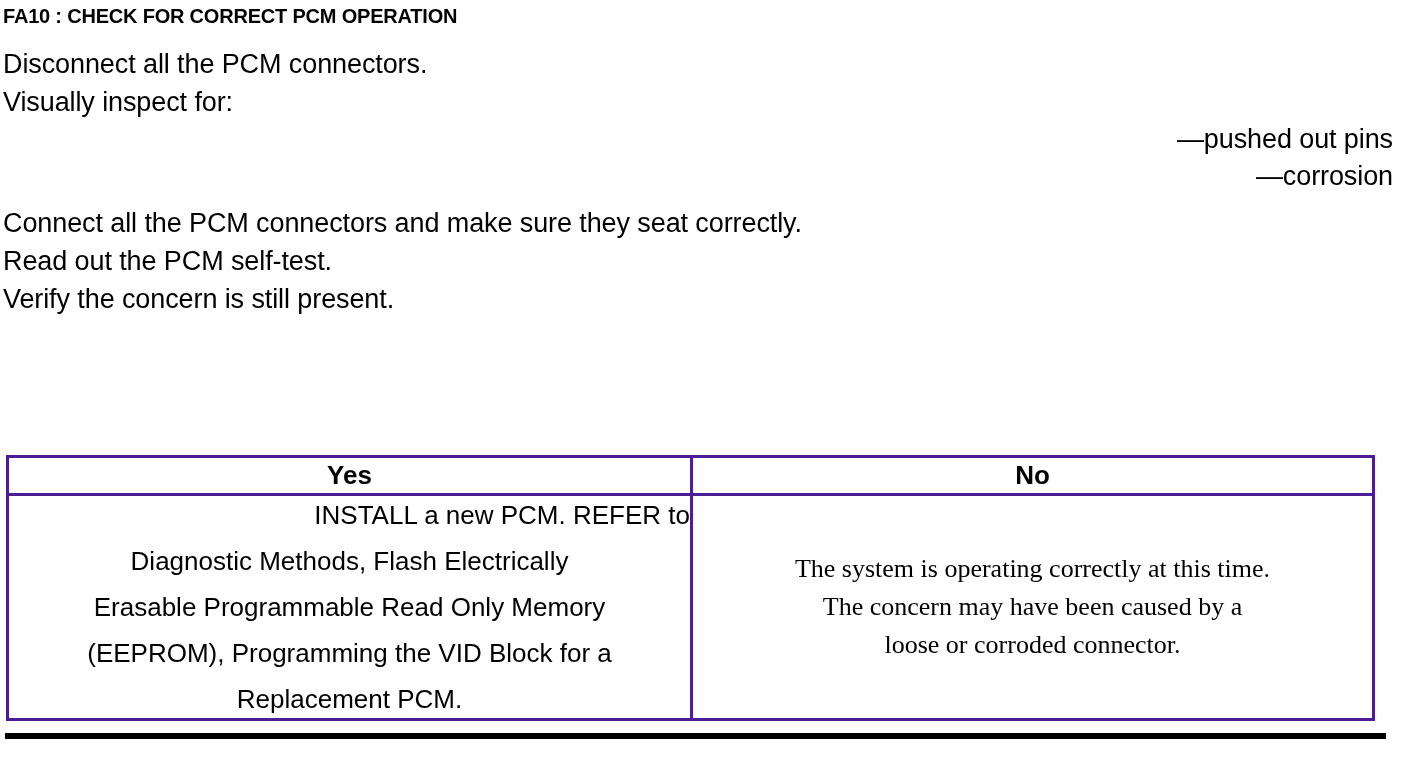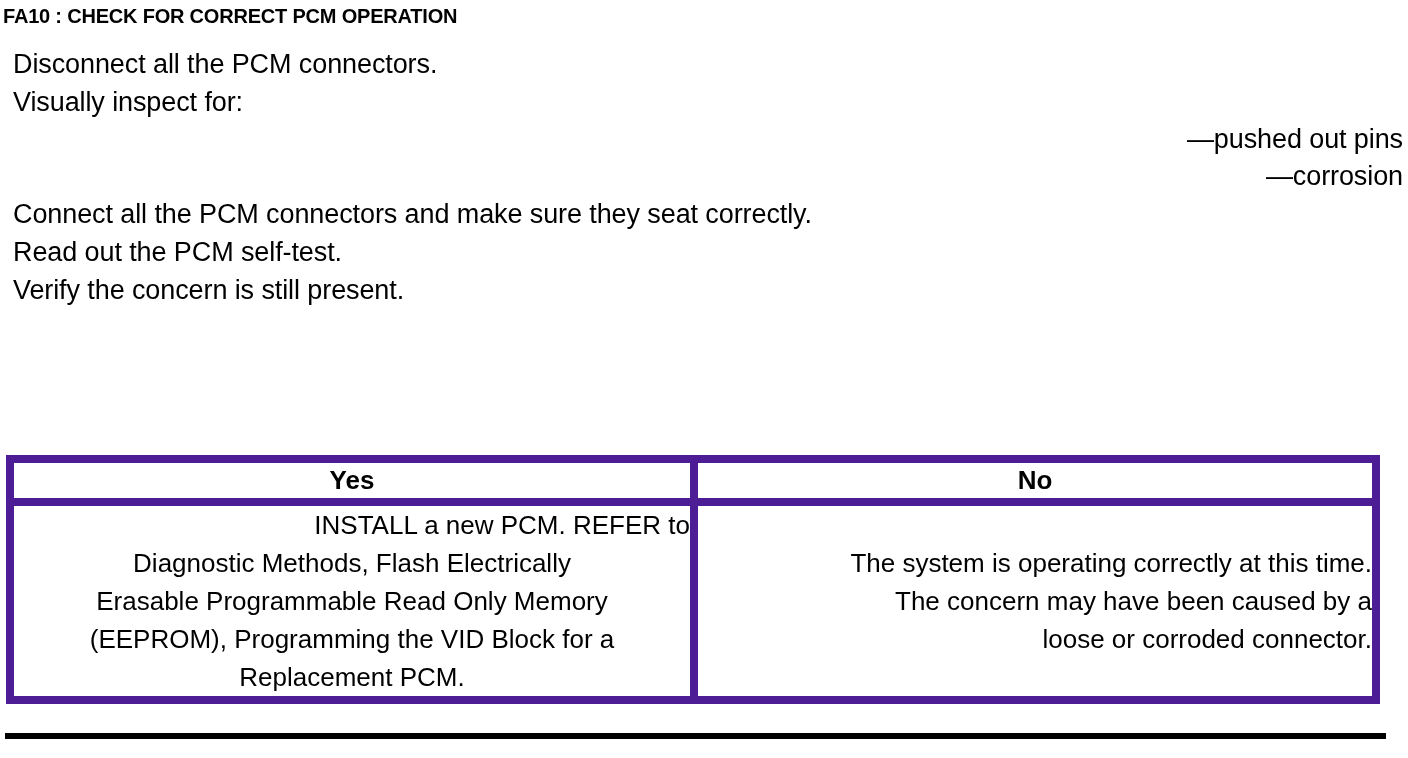--- a/index.html
+++ b/index.html
@@ -30,53 +30,54 @@
     top: 5px;
     font-size: 20px;
     font-weight: bold;
     letter-spacing: -0.2px;
     white-space: nowrap;
   }
 
   
   .body-block {
     position: absolute;
-    left: 13px;
+    left: 3px;
     top: 45px;
     width: 1390px;
   }
   .line {
     font-size: 27px;
     line-height: 38px;
     font-weight: normal;
     white-space: nowrap;
     letter-spacing: -0.1px;
   }
   .line.indent {
     padding-left: 35px;
     line-height: 37px;
     text-align: right;
   }
   .line.bold {
     font-weight: bold;
   }
   .line.gap-before {
+    margin-top: 9px;
   }
 
   
   .decision-table {
     position: absolute;
     left: 6px;
     top: 455px;
     width: 1366px;
     border-collapse: collapse;
     table-layout: fixed;
   }
   .decision-table td {
-    border: 8px solid #4c1d95;
+    border: 3px solid #4c1d95;
     padding: 0;
     vertical-align: middle;
   }
   .col-yes { width: 684px; }
   .col-no  { width: 682px; }
 
   .hdr-cell {
     height: 35px;
     text-align: center;
     font-size: 26px;
@@ -91,28 +92,30 @@
     line-height: 38px;
     padding: 2px 4px 4px 4px;
   }
   .ans-cell-yes .first-line {
     text-align: right;
     display: block;
   }
   .ans-cell-yes .rest-line {
     display: block;
     text-align: center;
+    margin-top: 8px;
   }
 
   .ans-cell-no {
     height: 150px;
-    text-align: right;
+    text-align: center;
     font-size: 26px;
     line-height: 38px;
     padding: 2px 4px 4px 6px;
+    font-family: Liberation Serif, serif;
   }
   .ans-cell-no .rest-line {
     display: block;
   }
 
   
   .bottom-rule {
     position: absolute;
     left: 5px;
     top: 733px;

